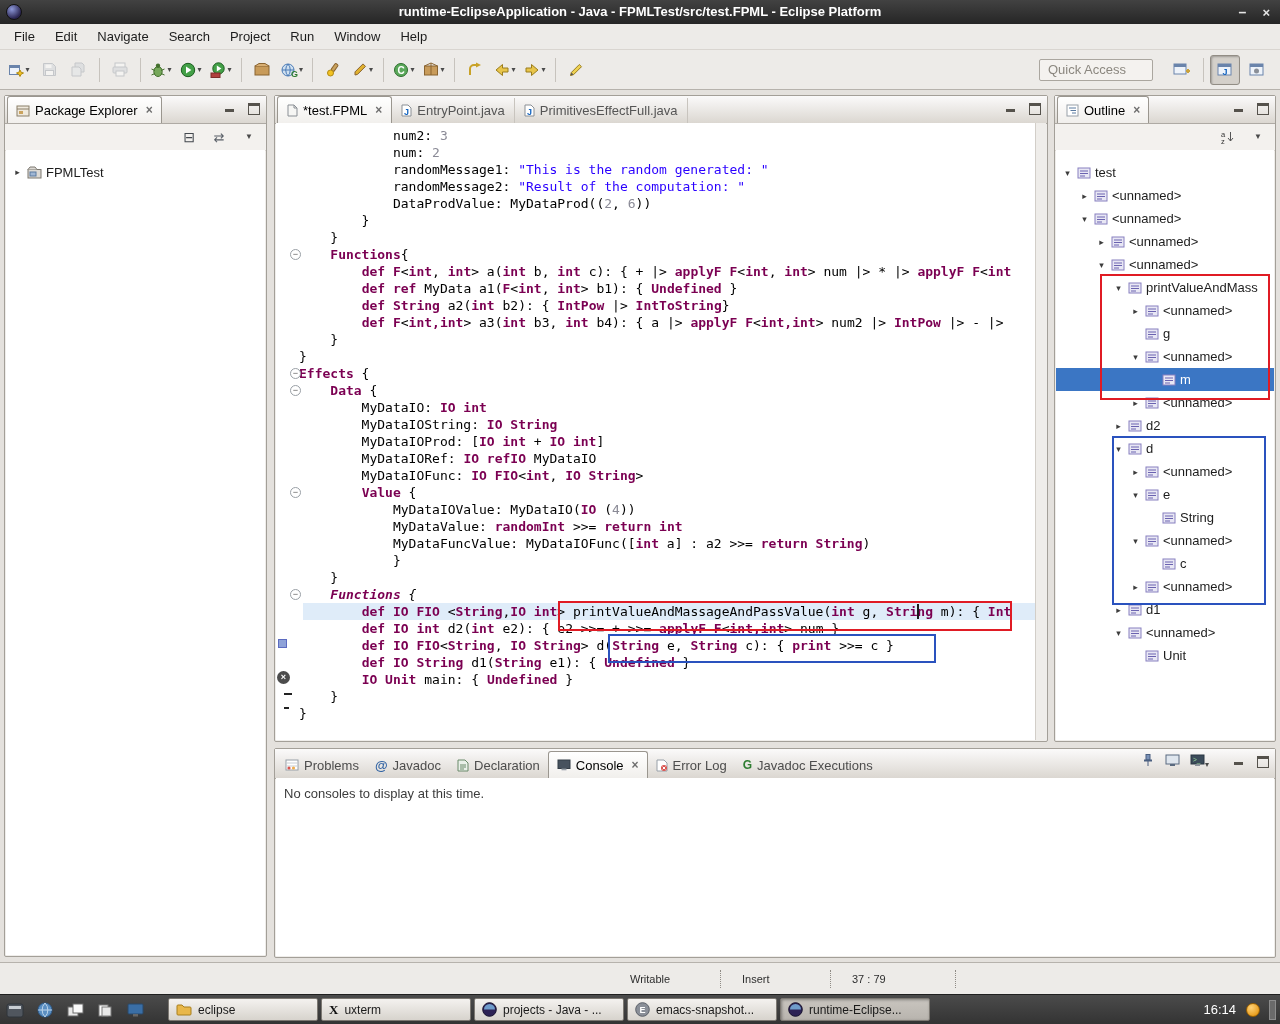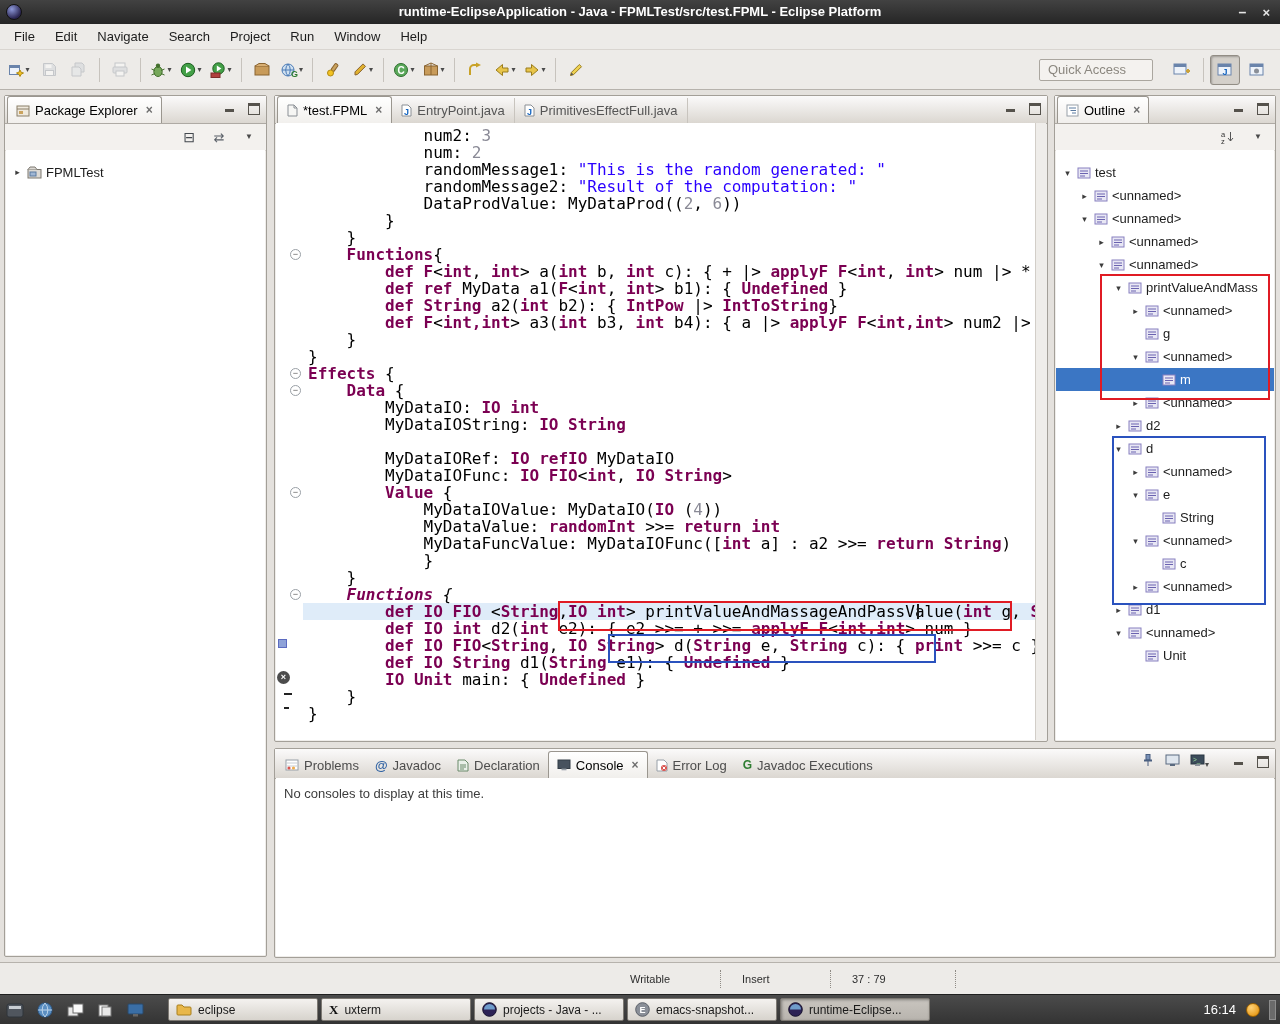--- a/index.html
+++ b/index.html
@@ -63,22 +63,22 @@
   .tree-arrow{width:11px;font-size:9px;color:#3c3c3c;text-align:center}
 
   
   #editor-panel{left:274px;top:5px;width:774px;height:647px}
   .etab{height:25px;display:flex;align-items:center;gap:5px;padding:0 9px;font-size:13px;color:#555;
     border-right:1px solid #c8c4be;white-space:nowrap}
   .etab.active{height:26px;background:linear-gradient(#ffffff,#f2f0ed);border:1px solid #9a968f;border-bottom:none;
     border-radius:3px 3px 0 0;color:#000}
   #editor-body{position:absolute;left:1px;right:1px;top:27px;bottom:1px;background:#fff;overflow:hidden}
   #code-surface{position:absolute;left:0;top:0;right:10px;bottom:0;overflow:hidden}
-  .code-line{position:absolute;left:28px;right:0;height:17px;padding-left:4px;white-space:pre;
-    font-family:"DejaVu Sans Mono",monospace;font-size:16px;line-height:17px}
+  .code-line{position:absolute;left:19px;right:0;height:17px;padding-left:4px;white-space:pre;
+    font-family:"DejaVu Sans Mono",monospace;font-size:13px;line-height:17px}
   .tok-d{color:#000}
   .tok-k{color:#7b0052;font-weight:bold}
   .tok-s{color:#2a00ff}
   .tok-n{color:#8a8a96}
   #current-line{position:absolute;left:27px;right:0;height:17px;background:#dfecf9}
   #caret{position:absolute;width:2px;height:15px;background:#1a1a1a}
   .fold-marker{position:absolute;left:14px;width:11px;height:11px;border:1px solid #9aa0a6;border-radius:50%;
     background:#fff;box-sizing:border-box;font-size:9px;line-height:8px;text-align:center;color:#555}
   .annot-box{position:absolute;pointer-events:none;z-index:40}
   .annot-red{border:2px solid #e01b24}
@@ -447,20 +447,21 @@
             <div class="code-line" style="top: 140px;"><span class="tok-d">        </span><span class="tok-k">def F</span><span class="tok-d">&lt;</span><span class="tok-k">int</span><span class="tok-d">, </span><span class="tok-k">int</span><span class="tok-d">&gt; a(</span><span class="tok-k">int</span><span class="tok-d"> b, </span><span class="tok-k">int</span><span class="tok-d"> c): { + |&gt; </span><span class="tok-k">applyF F</span><span class="tok-d">&lt;</span><span class="tok-k">int</span><span class="tok-d">, </span><span class="tok-k">int</span><span class="tok-d">&gt; num |&gt; * |&gt; </span><span class="tok-k">applyF F</span><span class="tok-d">&lt;</span><span class="tok-k">int</span></div>
             <div class="code-line" style="top: 157px;"><span class="tok-d">        </span><span class="tok-k">def ref</span><span class="tok-d"> MyData a1(</span><span class="tok-k">F</span><span class="tok-d">&lt;</span><span class="tok-k">int</span><span class="tok-d">, </span><span class="tok-k">int</span><span class="tok-d">&gt; b1): { </span><span class="tok-k">Undefined</span><span class="tok-d"> }</span></div>
             <div class="code-line" style="top: 174px;"><span class="tok-d">        </span><span class="tok-k">def String</span><span class="tok-d"> a2(</span><span class="tok-k">int</span><span class="tok-d"> b2): { </span><span class="tok-k">IntPow</span><span class="tok-d"> |&gt; </span><span class="tok-k">IntToString</span><span class="tok-d">}</span></div>
             <div class="code-line" style="top: 191px;"><span class="tok-d">        </span><span class="tok-k">def F</span><span class="tok-d">&lt;</span><span class="tok-k">int,int</span><span class="tok-d">&gt; a3(</span><span class="tok-k">int</span><span class="tok-d"> b3, </span><span class="tok-k">int</span><span class="tok-d"> b4): { a |&gt; </span><span class="tok-k">applyF F</span><span class="tok-d">&lt;</span><span class="tok-k">int,int</span><span class="tok-d">&gt; num2 |&gt; </span><span class="tok-k">IntPow</span><span class="tok-d"> |&gt; - |&gt;</span></div>
             <div class="code-line" style="top: 208px;"><span class="tok-d">    }</span></div>
             <div class="code-line" style="top: 225px;"><span class="tok-d">}</span></div>
             <div class="code-line" style="top: 242px;"><span class="tok-k">Effects</span><span class="tok-d"> {</span></div>
             <div class="code-line" style="top: 259px;"><span class="tok-d">    </span><span class="tok-k">Data</span><span class="tok-d"> {</span></div>
             <div class="code-line" style="top: 276px;"><span class="tok-d">        MyDataIO: </span><span class="tok-k">IO int</span></div>
             <div class="code-line" style="top: 293px;"><span class="tok-d">        MyDataIOString: </span><span class="tok-k">IO String</span></div>
+            <div class="code-line" style="top: 310px;"><span class="tok-d">        MyDataIOProd: [</span><span class="tok-k">IO int</span><span class="tok-d"> + </span><span class="tok-k">IO int</span><span class="tok-d">]</span></div>
             <div class="code-line" style="top: 327px;"><span class="tok-d">        MyDataIORef: </span><span class="tok-k">IO refIO</span><span class="tok-d"> MyDataIO</span></div>
             <div class="code-line" style="top: 344px;"><span class="tok-d">        MyDataIOFunc: </span><span class="tok-k">IO FIO</span><span class="tok-d">&lt;</span><span class="tok-k">int</span><span class="tok-d">, </span><span class="tok-k">IO String</span><span class="tok-d">&gt;</span></div>
             <div class="code-line" style="top: 361px;"><span class="tok-d">        </span><span class="tok-k">Value</span><span class="tok-d"> {</span></div>
             <div class="code-line" style="top: 378px;"><span class="tok-d">            MyDataIOValue: MyDataIO(</span><span class="tok-k">IO</span><span class="tok-d"> (</span><span class="tok-n">4</span><span class="tok-d">))</span></div>
             <div class="code-line" style="top: 395px;"><span class="tok-d">            MyDataValue: </span><span class="tok-k">randomInt</span><span class="tok-d"> &gt;&gt;= </span><span class="tok-k">return int</span></div>
             <div class="code-line" style="top: 412px;"><span class="tok-d">            MyDataFuncValue: MyDataIOFunc([</span><span class="tok-k">int</span><span class="tok-d"> a] : a2 &gt;&gt;= </span><span class="tok-k">return String</span><span class="tok-d">)</span></div>
             <div class="code-line" style="top: 429px;"><span class="tok-d">            }</span></div>
             <div class="code-line" style="top: 446px;"><span class="tok-d">    }</span></div>
             <div class="code-line" style="top: 463px; font-style: italic;"><span class="tok-d">    </span><span class="tok-k">Functions</span><span class="tok-d"> {</span></div>
             <div class="code-line" style="top: 480px;"><span class="tok-d">        </span><span class="tok-k">def IO FIO</span><span class="tok-d"> &lt;</span><span class="tok-k">String</span><span class="tok-d">,</span><span class="tok-k">IO int</span><span class="tok-d">&gt; printValueAndMassageAndPassValue(</span><span class="tok-k">int</span><span class="tok-d"> g, </span><span class="tok-k">String</span><span class="tok-d"> m): { </span><span class="tok-k">Int</span></div>

